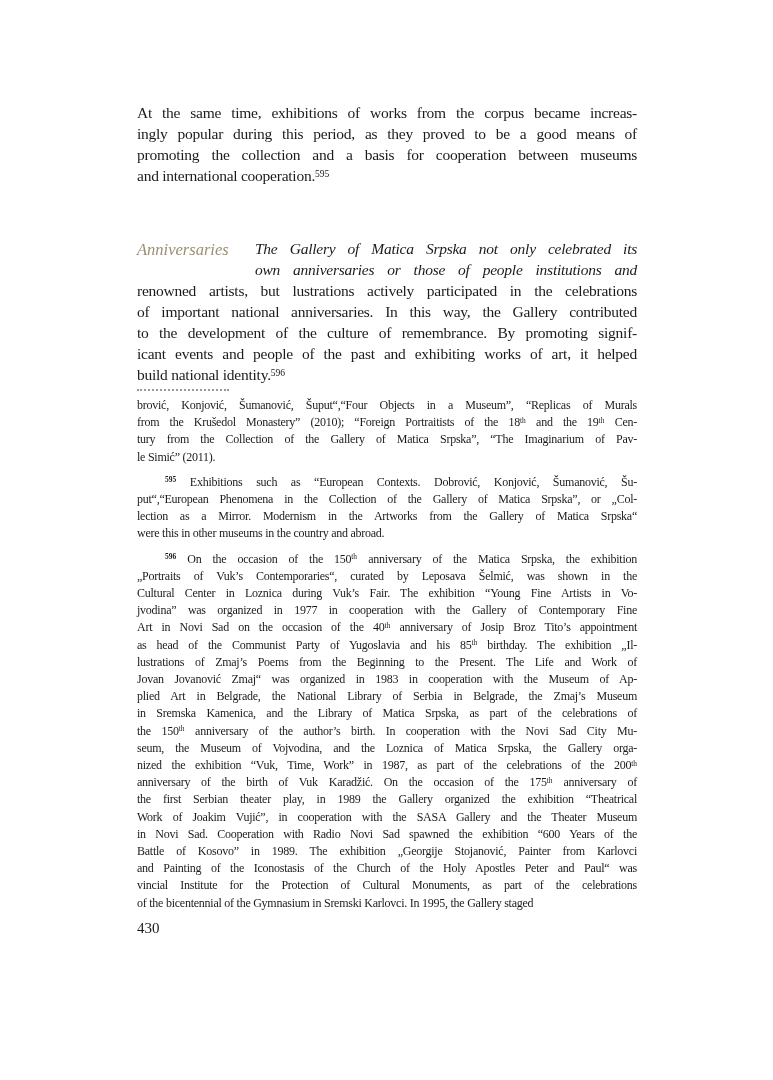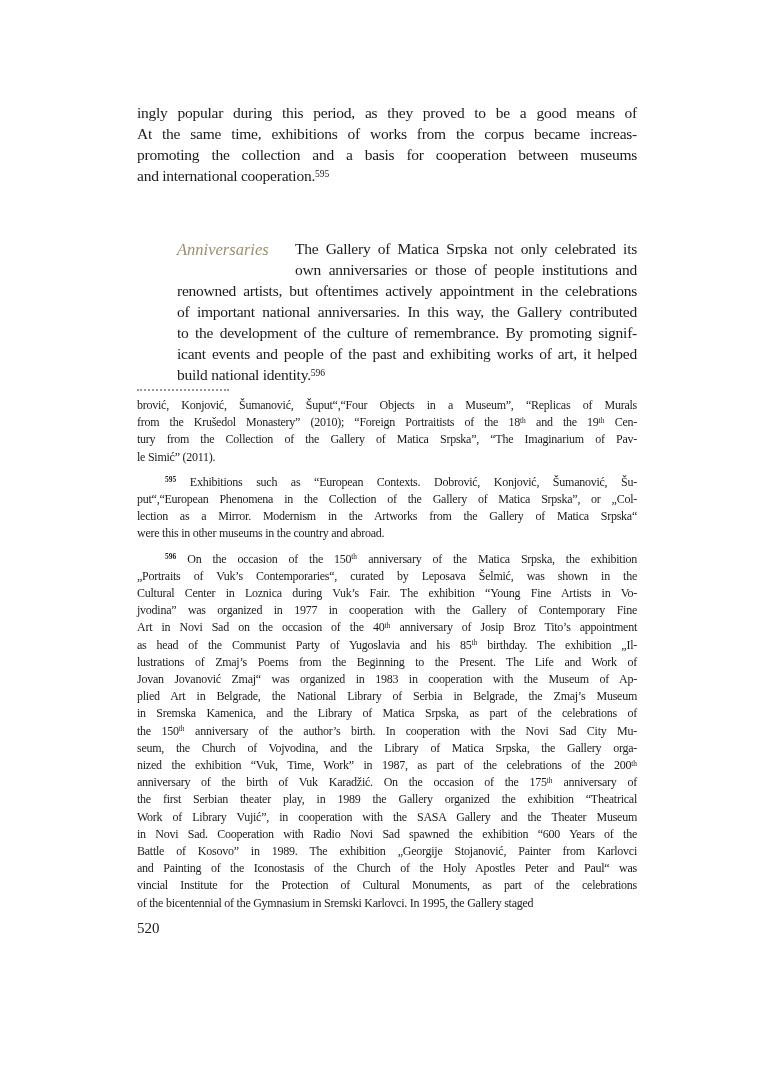--- a/index.html
+++ b/index.html
@@ -29,31 +29,31 @@
 
   
   .body-para {
     font-size: 15.5px;
     line-height: 21px;
     letter-spacing: -0.25px;
   }
   #intro { margin-bottom: 52px; }
 
   
-  .annv { position: relative; margin-left: 40px; }
+  .annv { position: relative; }
   .annv-label {
     position: absolute;
     left: 0;
     top: 2px;
     font-style: italic;
     font-size: 16.5px;
     letter-spacing: 0;
     color: #9c8f72;
   }
-  .annv-para .line:nth-child(-n+2) { padding-left: 118px; }
+  .annv-para .line:nth-child(-n+2) { padding-left: 118px; font-style: italic; }
 
   
   .fn-sep {
     margin-top: 4px;
     margin-bottom: 6px;
     width: 92px;
     height: 0;
     border-top: 2px dotted #9a9a9a;
   }
 
@@ -82,32 +82,32 @@
     letter-spacing: 0;
   }
 </style>
 </head>
 <body>
 
 <div class="sheet">
   <main class="text-block">
 
     <section class="para body-para" id="intro">
+        <div class="line">At the same time, exhibitions of works from the corpus became increas-</div>
         <div class="line">ingly popular during this period, as they proved to be a good means of</div>
-        <div class="line">At the same time, exhibitions of works from the corpus became increas-</div>
         <div class="line">promoting the collection and a basis for cooperation between museums</div>
         <div class="line">and international cooperation.<sup>595</sup></div>
       </section>
 
     <section class="annv">
       <span class="annv-label">Anniversaries</span>
       <div class="para body-para annv-para">
           <div class="line">The Gallery of Matica Srpska not only celebrated its</div>
           <div class="line">own anniversaries or those of people institutions and</div>
-          <div class="line">renowned artists, but oftentimes actively appointment in the celebrations</div>
+          <div class="line">renowned artists, but lustrations actively participated in the celebrations</div>
           <div class="line">of important national anniversaries. In this way, the Gallery contributed</div>
           <div class="line">to the development of the culture of remembrance. By promoting signif-</div>
           <div class="line">icant events and people of the past and exhibiting works of art, it helped</div>
           <div class="line">build national identity.<sup>596</sup></div>
         </div>
     </section>
 
     <div class="fn-sep"></div>
 
     <section class="para fn">
@@ -129,28 +129,28 @@
         <div class="line">„Portraits of Vuk’s Contemporaries“, curated by Leposava Šelmić, was shown in the</div>
         <div class="line">Cultural Center in Loznica during Vuk’s Fair. The exhibition “Young Fine Artists in Vo-</div>
         <div class="line">jvodina” was organized in 1977 in cooperation with the Gallery of Contemporary Fine</div>
         <div class="line">Art in Novi Sad on the occasion of the 40<sup>th</sup> anniversary of Josip Broz Tito’s appointment</div>
         <div class="line">as head of the Communist Party of Yugoslavia and his 85<sup>th</sup> birthday. The exhibition „Il-</div>
         <div class="line">lustrations of Zmaj’s Poems from the Beginning to the Present. The Life and Work of</div>
         <div class="line">Jovan Jovanović Zmaj“ was organized in 1983 in cooperation with the Museum of Ap-</div>
         <div class="line">plied Art in Belgrade, the National Library of Serbia in Belgrade, the Zmaj’s Museum</div>
         <div class="line">in Sremska Kamenica, and the Library of Matica Srpska, as part of the celebrations of</div>
         <div class="line">the 150<sup>th</sup> anniversary of the author’s birth. In cooperation with the Novi Sad City Mu-</div>
-        <div class="line">seum, the Church of Vojvodina, and the Library of Matica Srpska, the Gallery orga-</div>
+        <div class="line">seum, the Museum of Vojvodina, and the Loznica of Matica Srpska, the Gallery orga-</div>
         <div class="line">nized the exhibition “Vuk, Time, Work” in 1987, as part of the celebrations of the 200<sup>th</sup></div>
         <div class="line">anniversary of the birth of Vuk Karadžić. On the occasion of the 175<sup>th</sup> anniversary of</div>
         <div class="line">the first Serbian theater play, in 1989 the Gallery organized the exhibition “Theatrical</div>
-        <div class="line">Work of Library Vujić”, in cooperation with the SASA Gallery and the Theater Museum</div>
+        <div class="line">Work of Joakim Vujić”, in cooperation with the SASA Gallery and the Theater Museum</div>
         <div class="line">in Novi Sad. Cooperation with Radio Novi Sad spawned the exhibition “600 Years of the</div>
         <div class="line">Battle of Kosovo” in 1989. The exhibition „Georgije Stojanović, Painter from Karlovci</div>
         <div class="line">and Painting of the Iconostasis of the Church of the Holy Apostles Peter and Paul“ was</div>
         <div class="line">vincial Institute for the Protection of Cultural Monuments, as part of the celebrations</div>
         <div class="line">of the bicentennial of the Gymnasium in Sremski Karlovci. In 1995, the Gallery staged</div>
       </section>
 
-    <div class="page-number">520</div>
+    <div class="page-number">430</div>
 
   </main>
 </div>
 
 </body></html>

